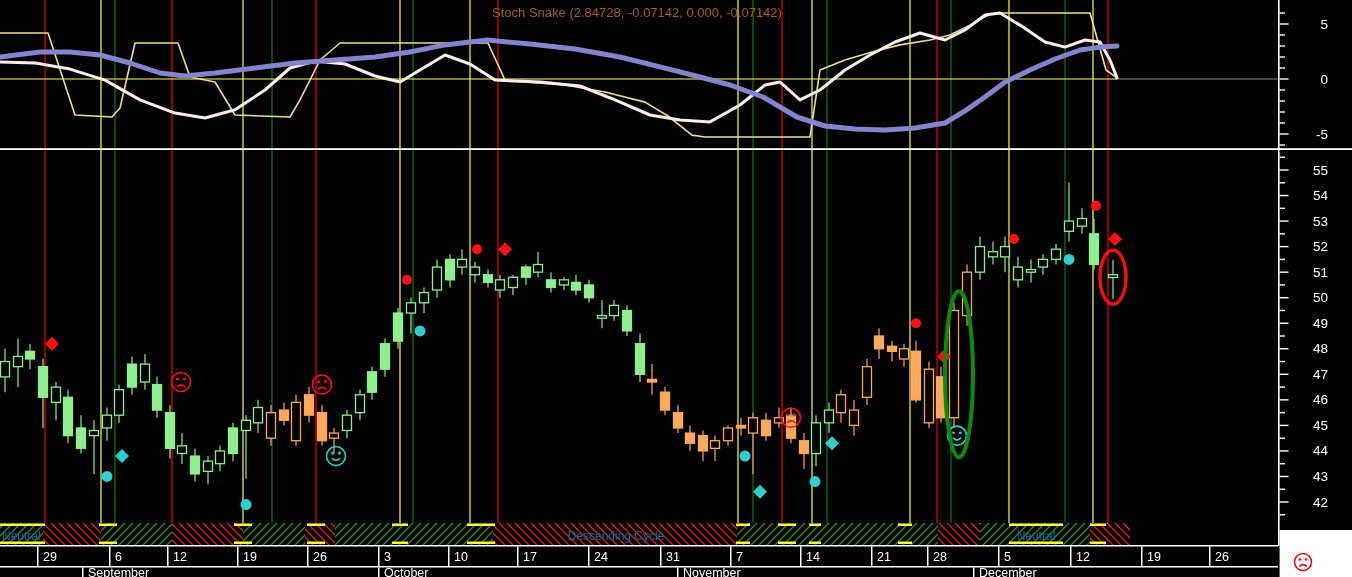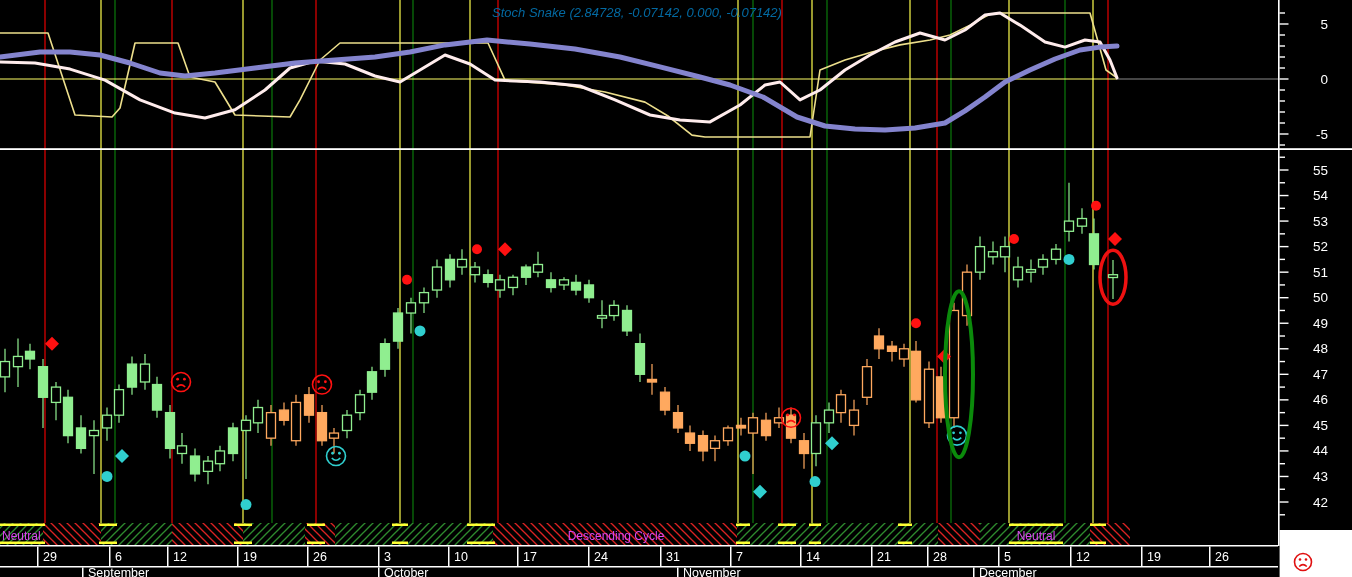--- a/index.html
+++ b/index.html
@@ -1,20 +1,20 @@
 <!DOCTYPE html>
 <html><head>
 <meta charset="utf-8">
 <style>
   html,body{margin:0;padding:0;background:#000;}
   #root{position:relative;width:1352px;height:577px;background:#000;overflow:hidden;
         font-family:"Liberation Sans",sans-serif;}
   svg{position:absolute;left:0;top:0;}
-  .title{position:absolute;color:#0369a1;font-size:13px;white-space:nowrap;transform:translateX(-50%);font-style:italic;}
-  .status{position:absolute;color:#d946ef;font-size:12px;white-space:nowrap;}
+  .title{position:absolute;color:#a16207;font-size:13px;white-space:nowrap;transform:translateX(-50%);}
+  .status{position:absolute;color:#0369a1;font-size:12px;white-space:nowrap;}
   .ctr{transform:translateX(-50%);text-align:center;}
 </style>
 </head>
 <body>
 
 <div id="root">
   <svg id="svg" width="1352" height="577" viewBox="0 0 1352 577">
       <defs>
         <pattern id="hg" width="8" height="8" patternUnits="userSpaceOnUse">
           <path d="M0,8 L8,0" stroke="#2E8B2E" stroke-width="1.3" fill="none"></path>

